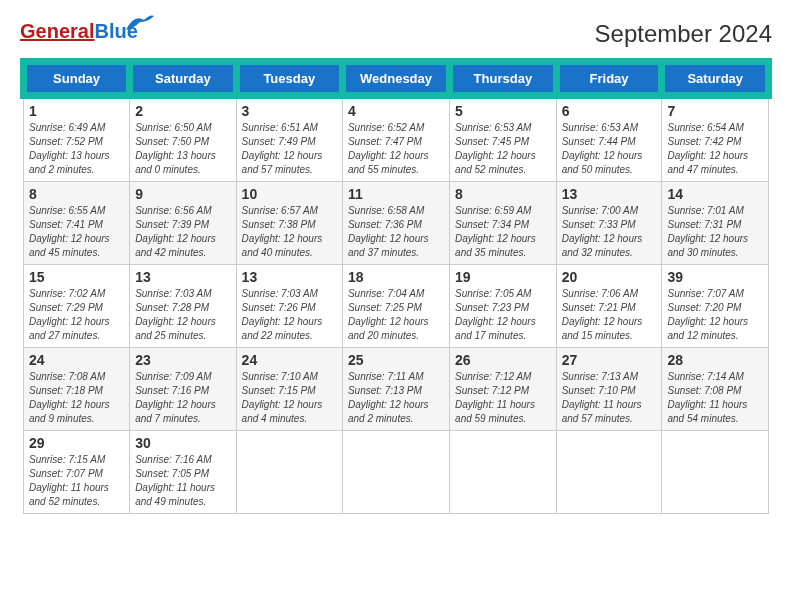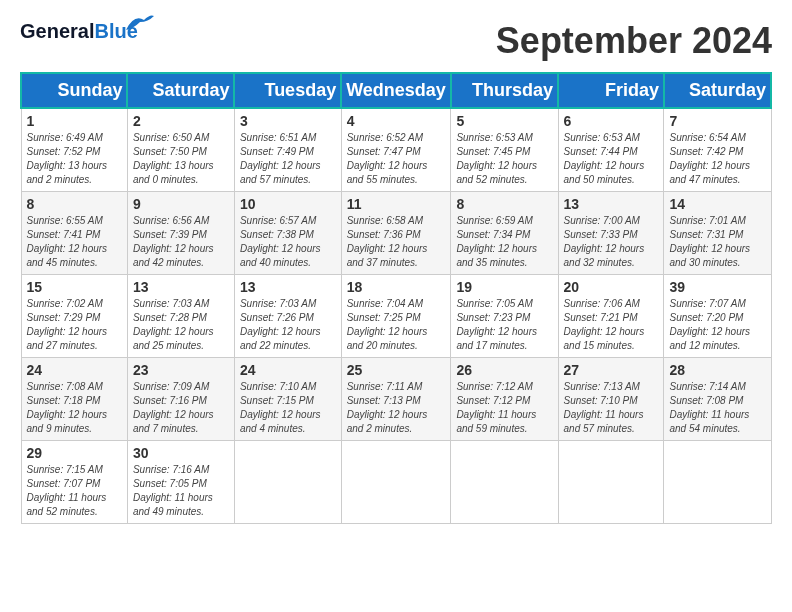--- a/index.html
+++ b/index.html
@@ -13,41 +13,41 @@
     .header-area {
       display: flex;
       justify-content: space-between;
       align-items: flex-start;
       margin-bottom: 10px;
     }
     .title-area {
       text-align: right;
     }
     .month-title {
-      font-size: 36px;
-      font-weight: bold;
+      font-size: 24px;
+      font-weight: normal;
       color: #333;
     }
     .location {
       font-size: 16px;
       color: #555;
     }
     .calendar-table {
       width: 100%;
       border-collapse: collapse;
       font-size: 11px;
     }
     .calendar-table th {
       background: #1a73c8;
       color: #fff;
       padding: 6px 4px;
-      text-align: right;
-      font-size: 18px;
-      font-weight: bold;
-      border: 2px solid #14b8a6;
+      text-align: center;
+      font-size: 13px;
+      font-weight: bold;
+      border: 7px solid #14b8a6;
     }
     .calendar-table td {
       border: 1px solid #ccc;
       vertical-align: top;
       padding: 4px 5px;
       width: 108px;
       min-height: 80px;
       background: #fff;
     }
     .calendar-table tr:nth-child(even) td {
@@ -69,21 +69,22 @@
     .empty-cell {
       background: #f9f9f9;
     }
     .logo-wrapper {
       display: flex;
       align-items: center;
     }
     .logo-general {
       font-size: 20px;
       font-weight: bold;
-      color: #0f172a;
+      color: #b91c1c;
+      text-decoration: underline;
     }
     .logo-blue-text {
       font-size: 20px;
       font-weight: bold;
       color: #1a73c8;
     }
   </style>
 </head>
 <body>
 

